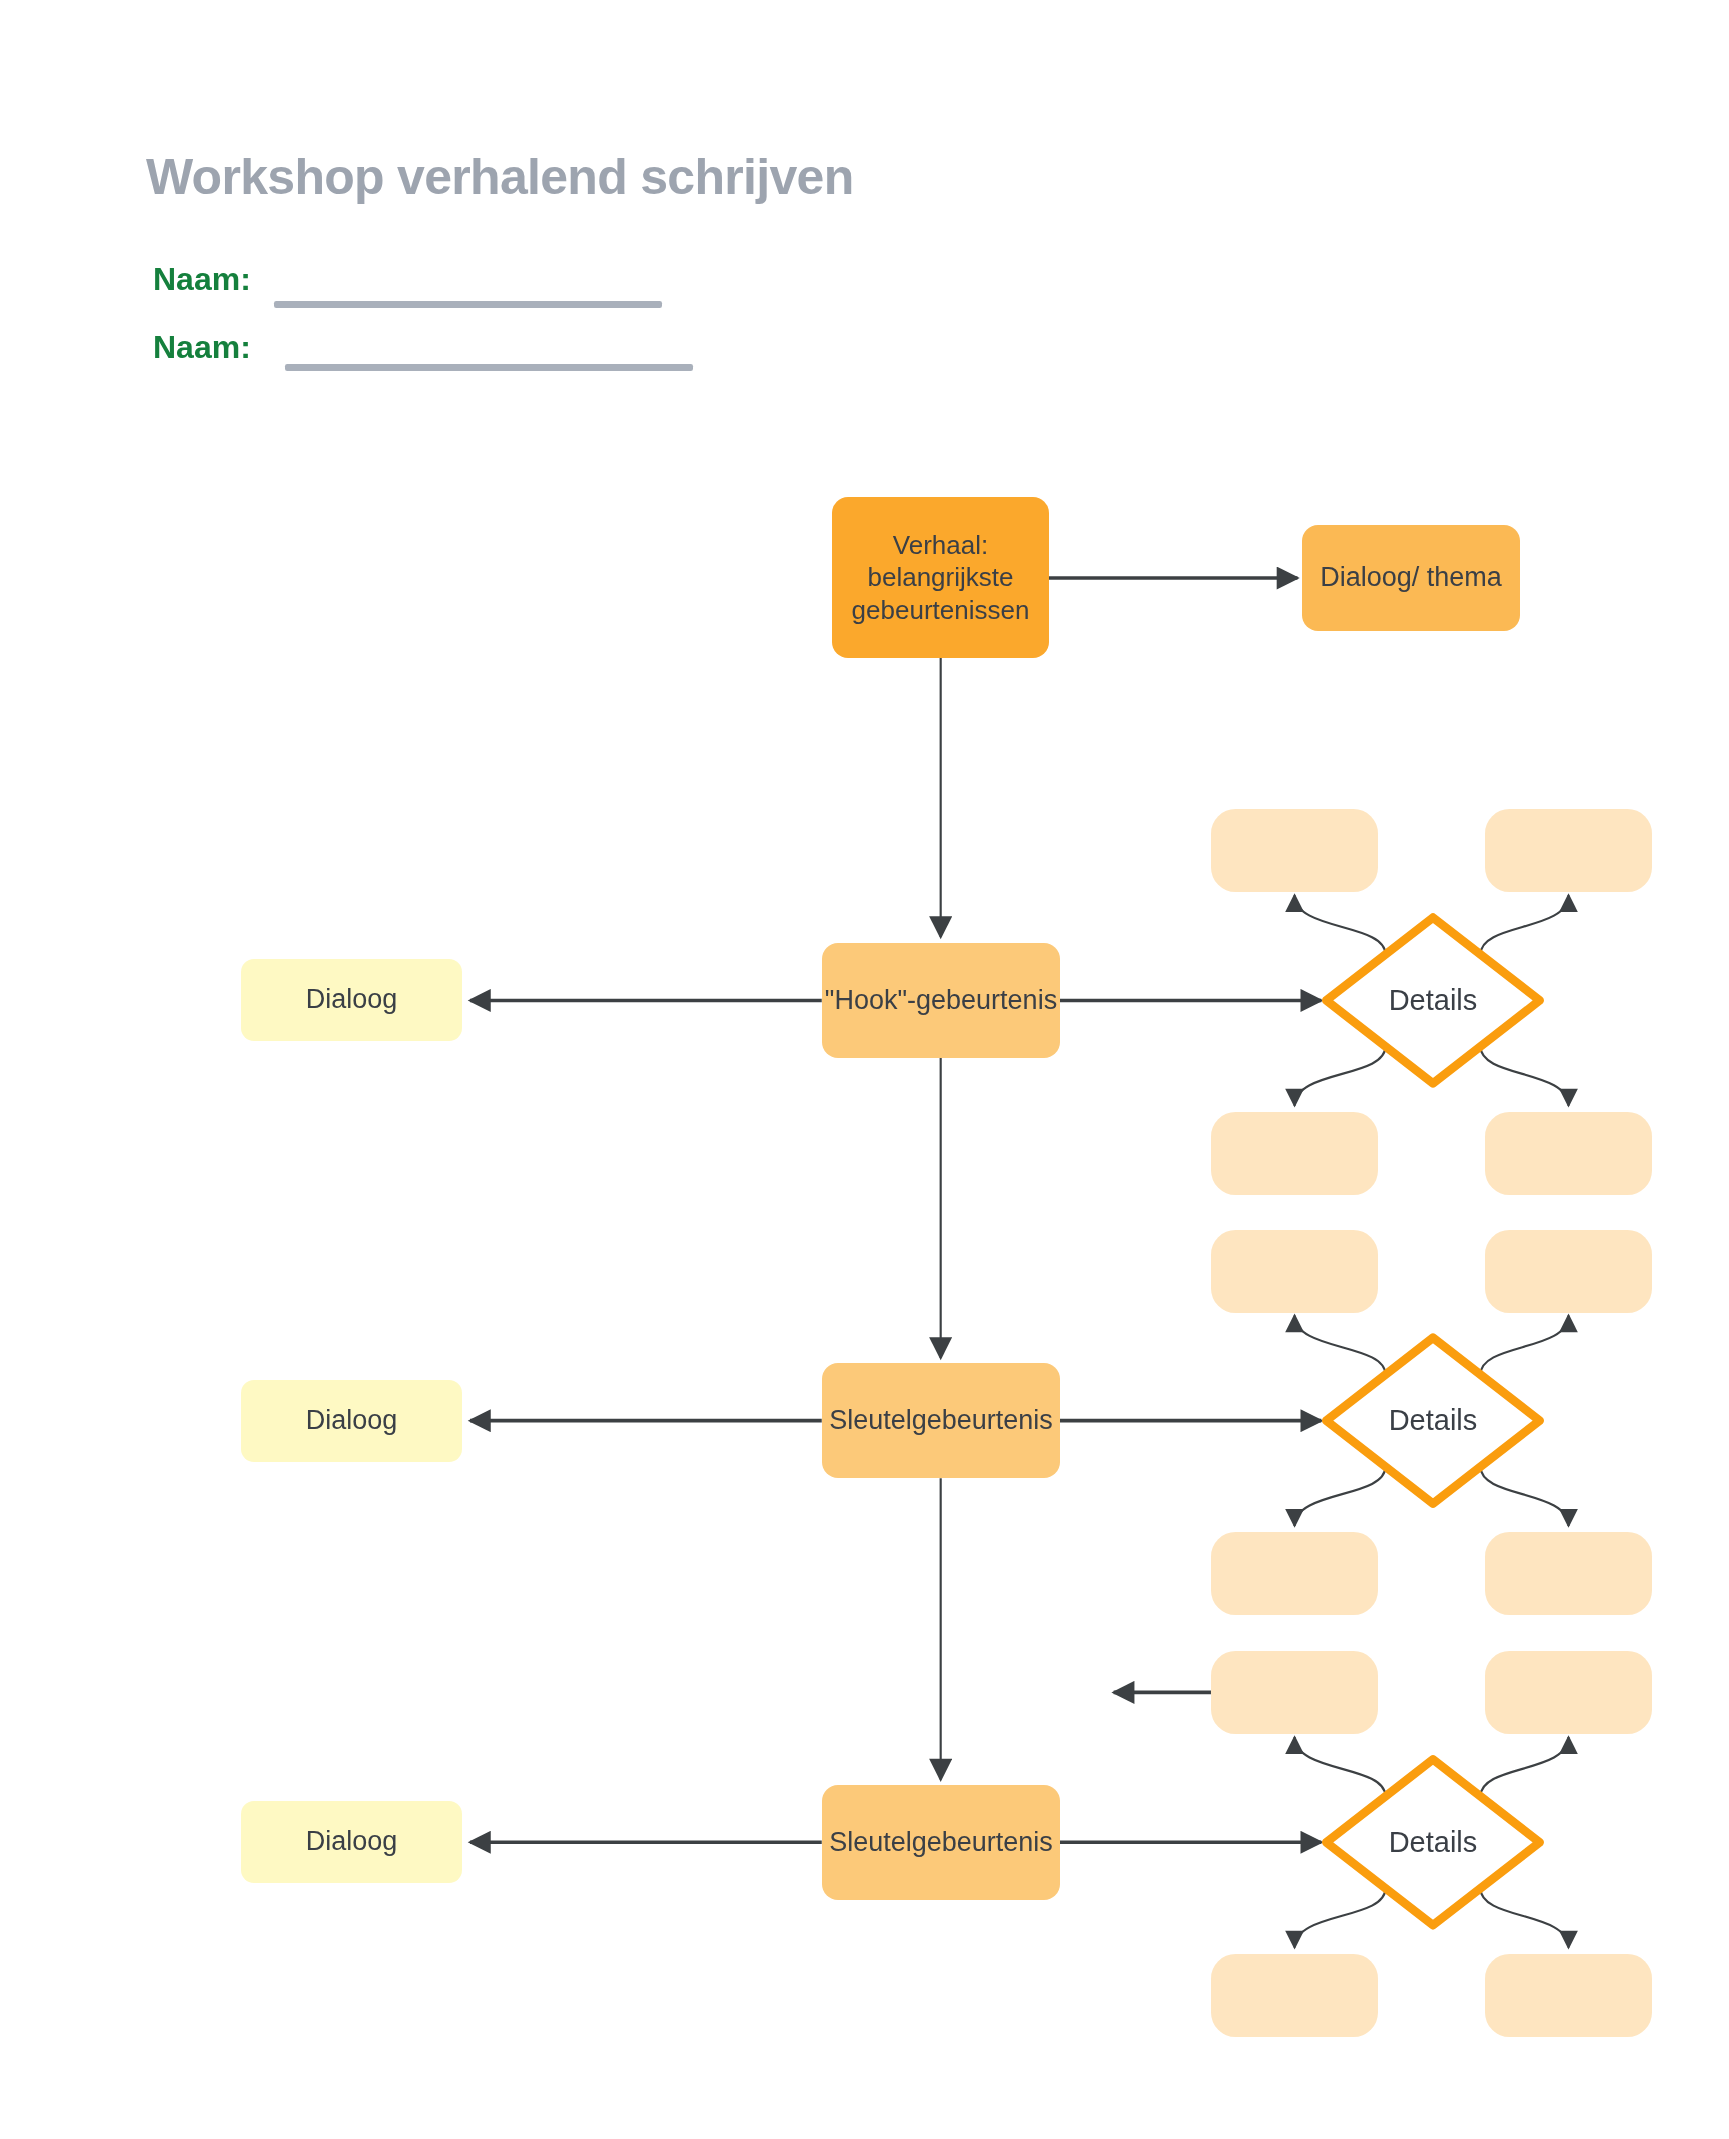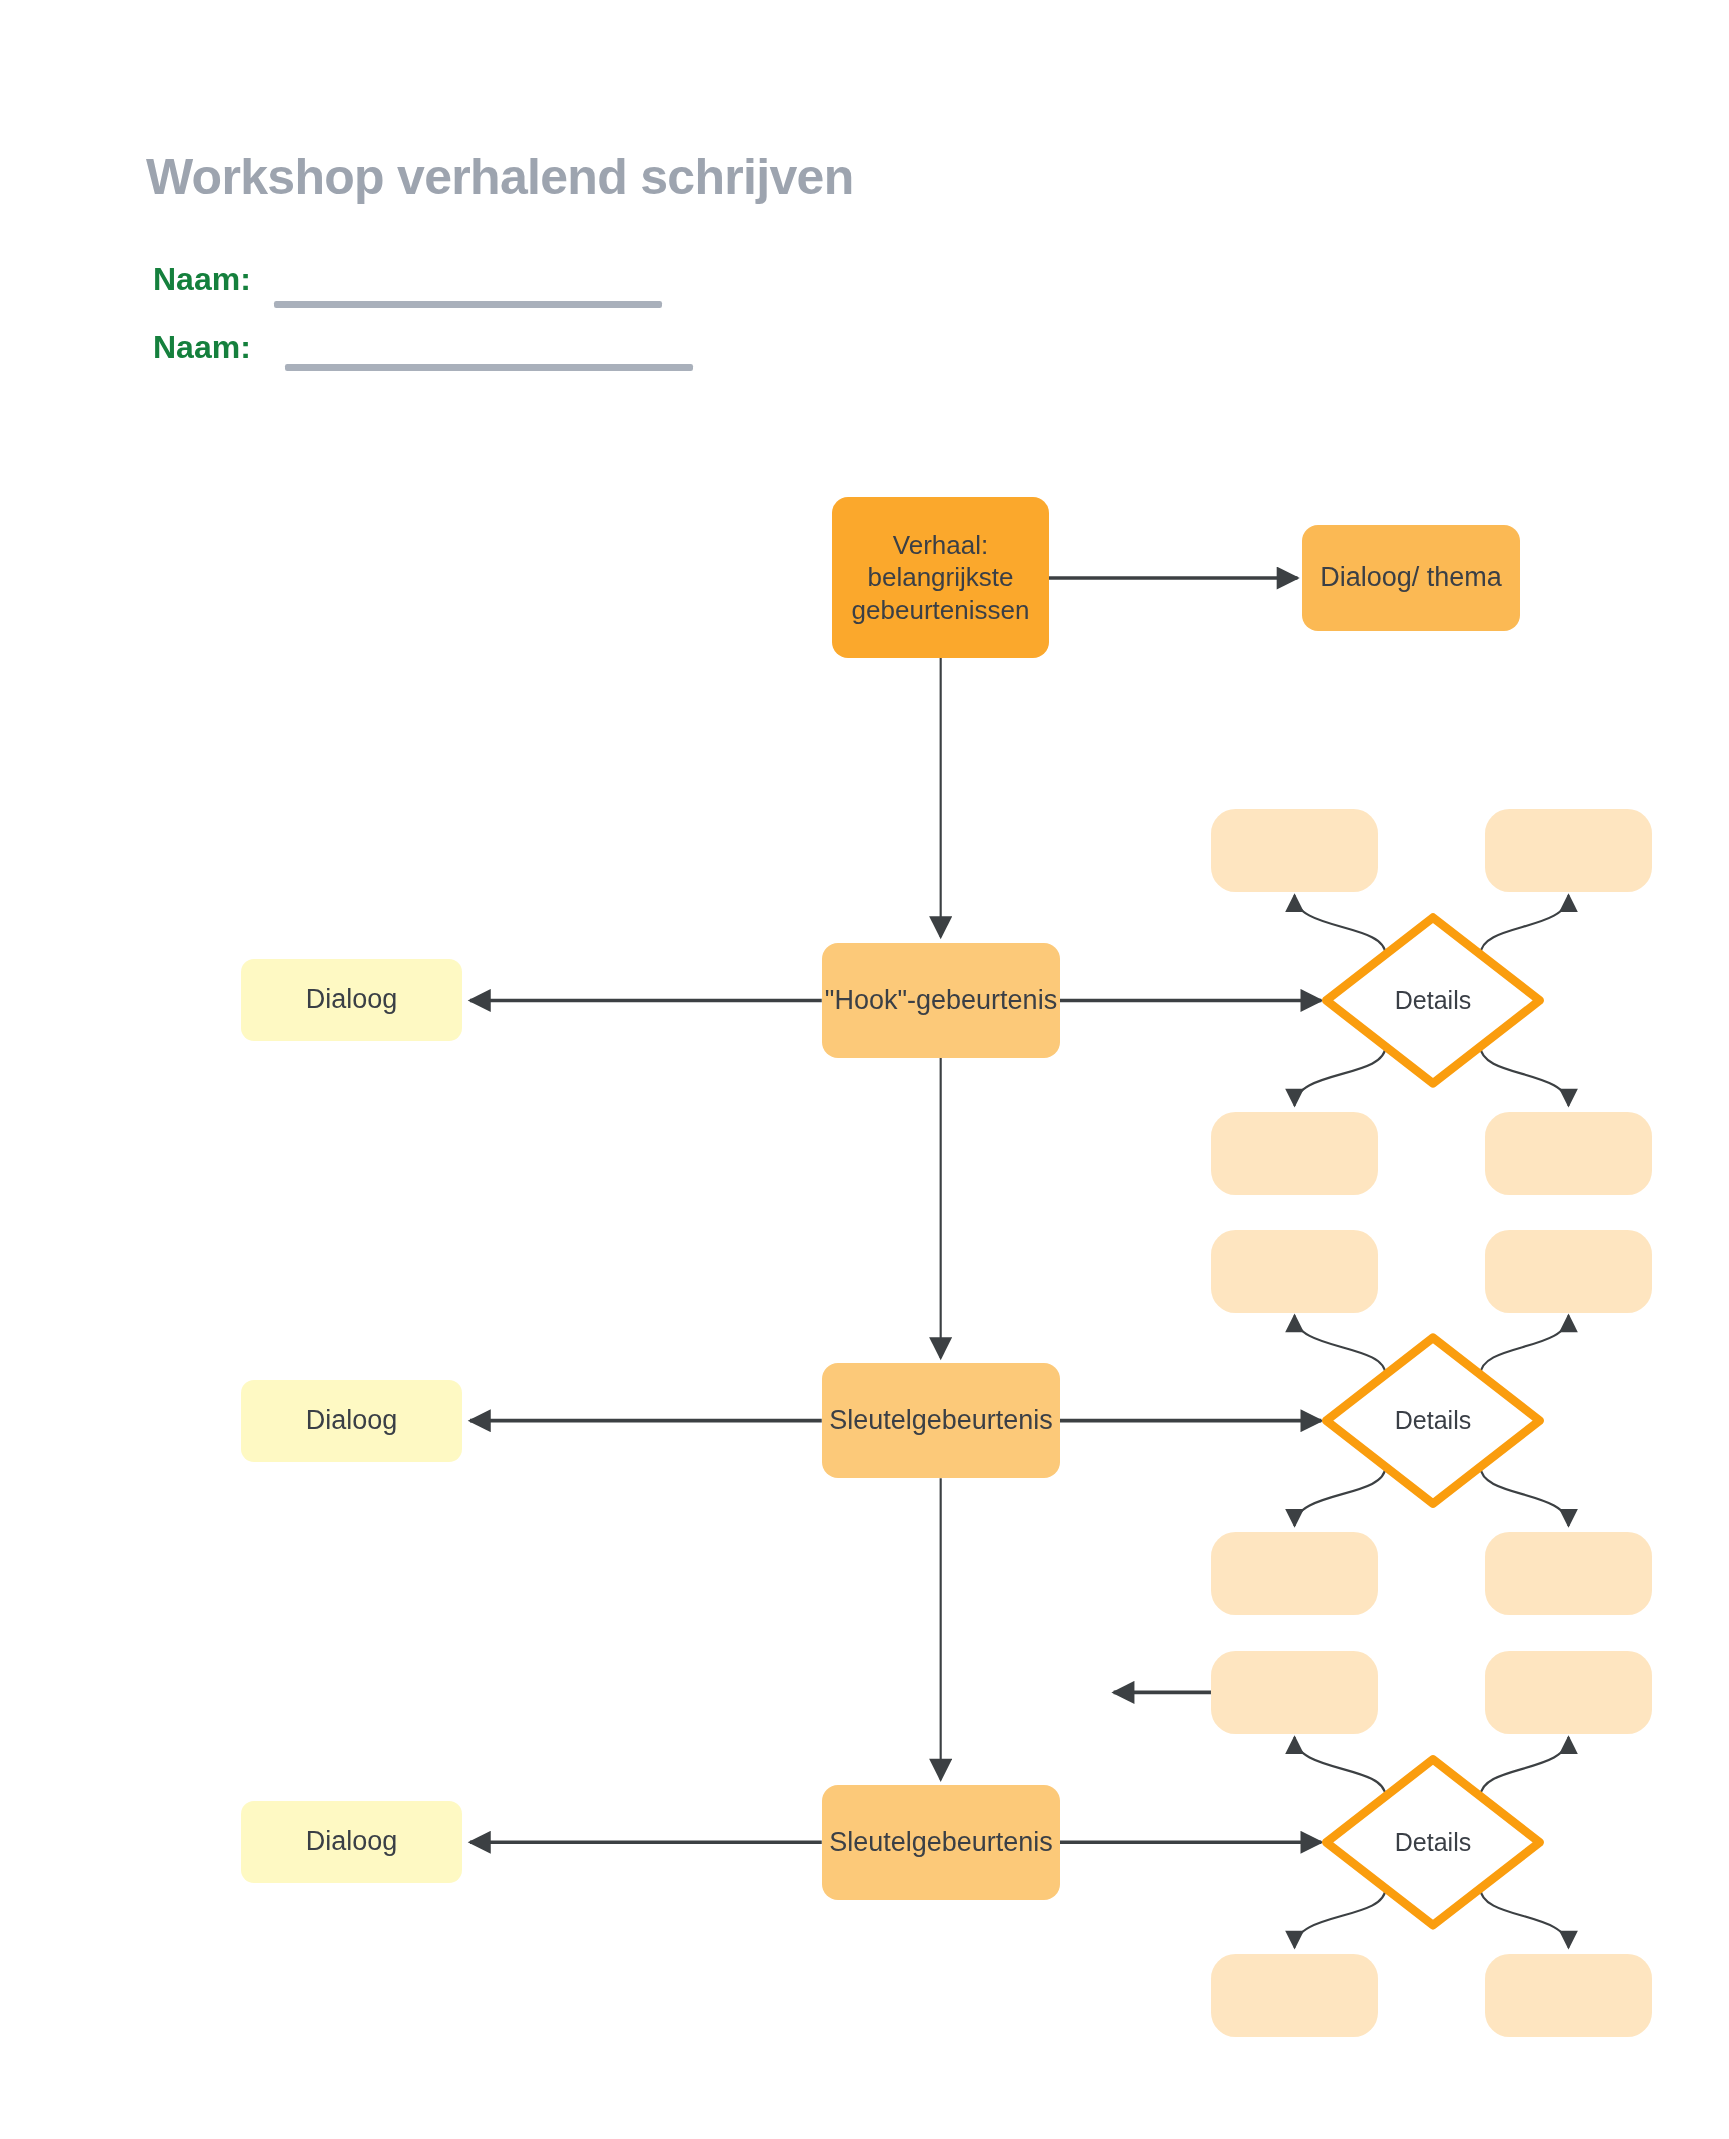--- a/index.html
+++ b/index.html
@@ -46,21 +46,21 @@
     left:241px;width:221px;height:82px;background:#fef9c3;border-radius:13px;
   }
   .dialoog-1{top:959px;}
   .dialoog-2{top:1380px;}
   .dialoog-3{top:1801px;}
   .note{
     position:absolute;width:167px;height:83px;background:#fee5c0;border-radius:24.5px;z-index:2;
   }
   .details-label{
     position:absolute;left:1361px;width:144px;height:40px;line-height:40px;
-    text-align:center;font-size:25px;color:#3a3f46;z-index:3;
+    text-align:center;font-size:29px;color:#3a3f46;z-index:3;
   }
   .det-1{top:980px;}
   .det-2{top:1400px;}
   .det-3{top:1822px;}
 </style>
 </head>
 <body>
 
 <div class="canvas">
 

